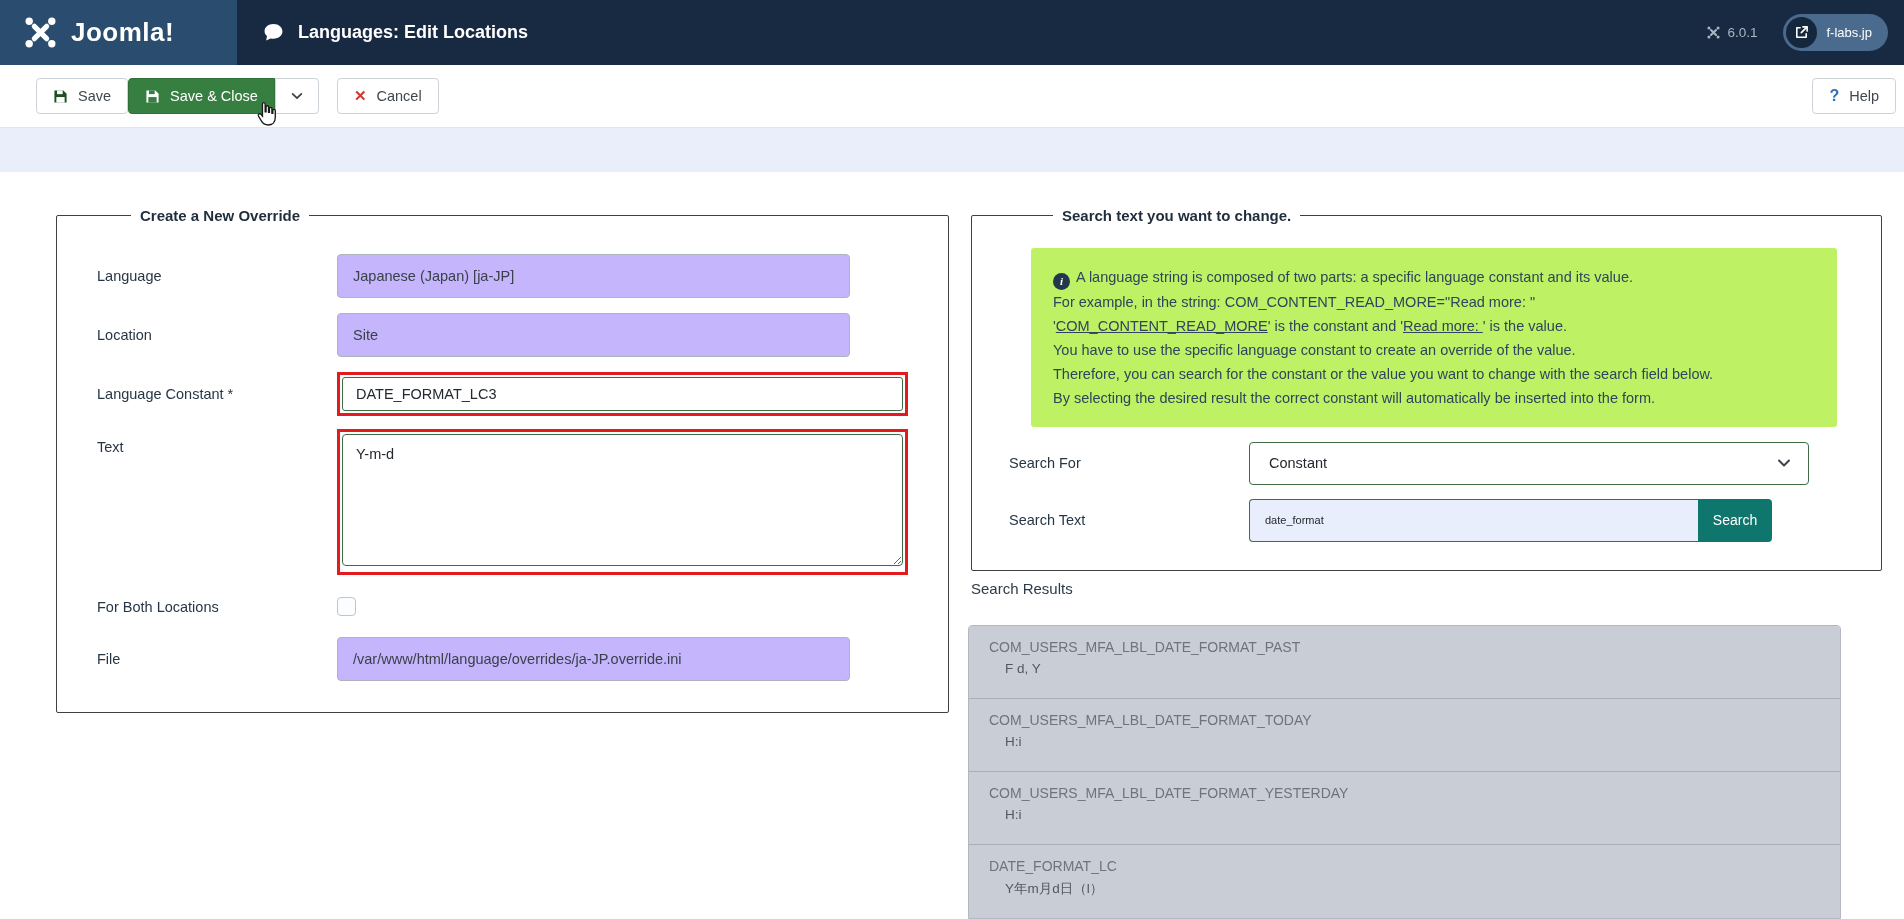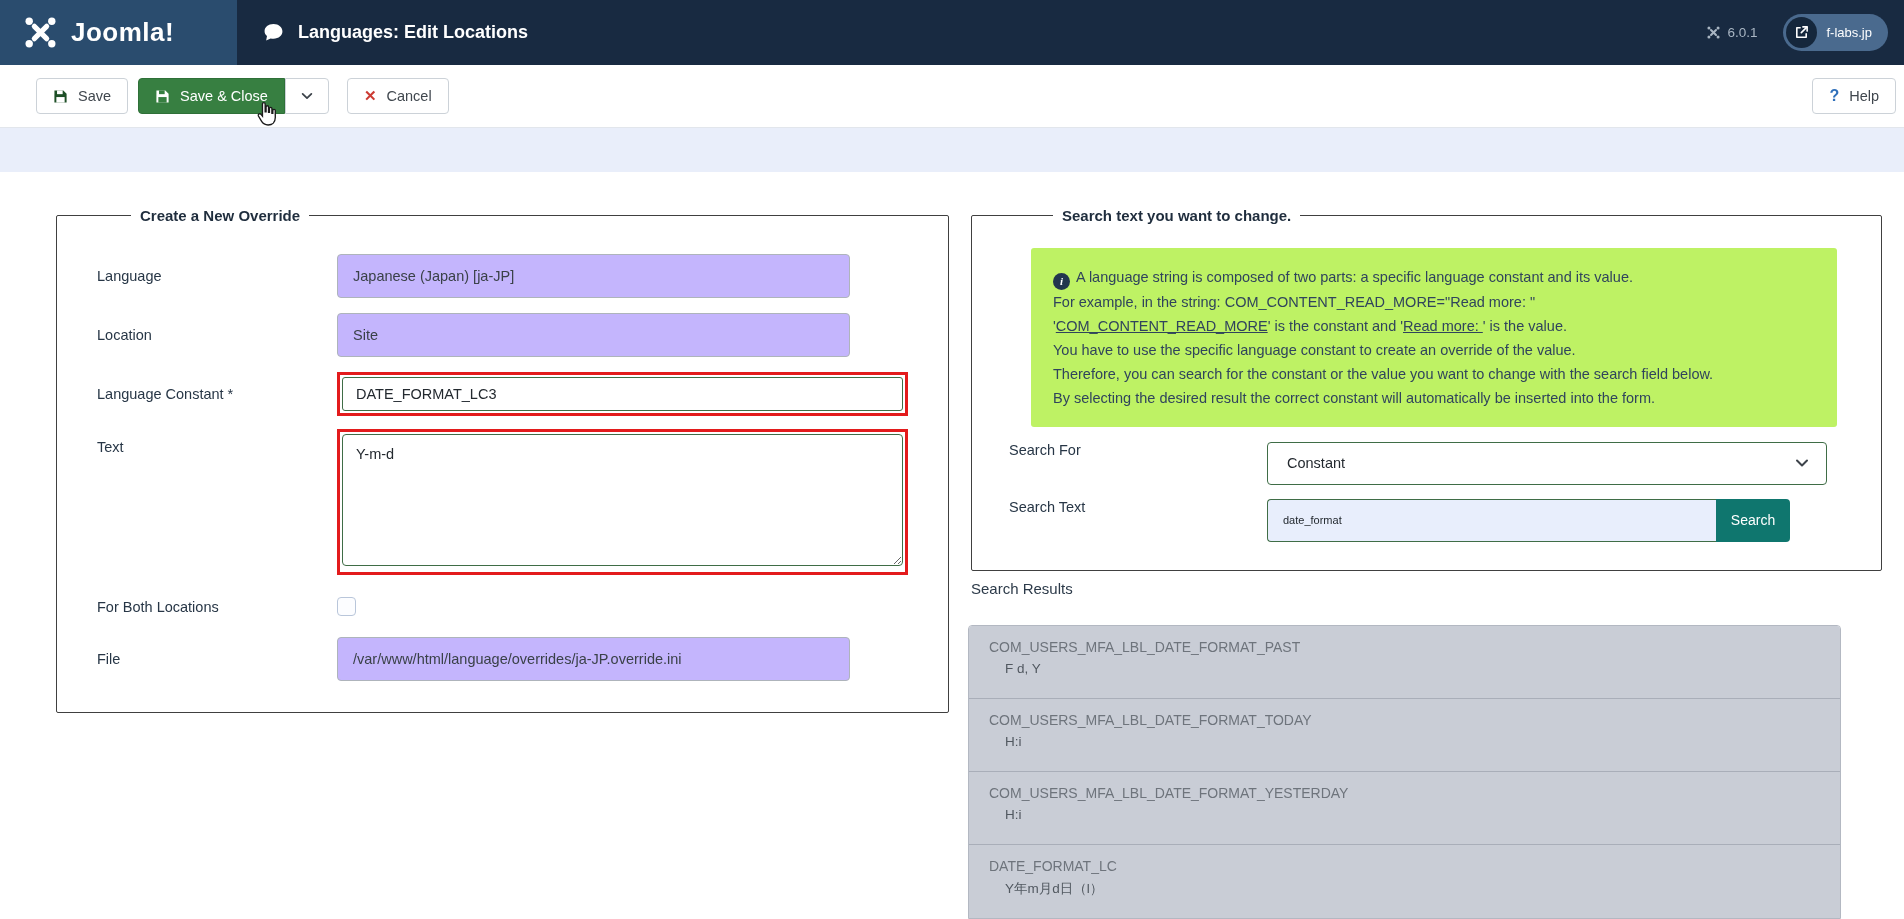--- a/index.html
+++ b/index.html
@@ -17,21 +17,21 @@
   .site-pill { height:37px; background:#4a6a8e; border-radius:19px; display:flex; align-items:center; gap:9px; padding:3px 16px 3px 3px; color:#fff; font-size:13px; cursor:pointer; border:none; }
   .pill-circle { width:31px; height:31px; border-radius:50%; background:#15273c; display:flex; align-items:center; justify-content:center; }
 
   
   .toolbar { height:63px; background:#fff; border-bottom:1px solid #e2e6ec; display:flex; align-items:center; padding:0 36px; position:relative; }
   .btn { display:inline-flex; align-items:center; gap:10px; height:36px; padding:0 16px; background:#fff; border:1px solid #ccd2d8; border-radius:4px; font-size:14.5px; color:#40474e; cursor:pointer; font-family:inherit; }
   .btn .floppy { color:#1d4f26; --knock:#fff; }
   .btn-green { background:#377f41; border-color:#2f7038; color:#fff; border-radius:4px 0 0 4px; }
   .btn-green .floppy { color:#fff; --knock:#377f41; }
   .btn-caret { width:44px; justify-content:center; border-radius:0 4px 4px 0; margin-right:18px; color:#3c434a; padding:0; }
-  .btn-save { margin-right:10px; }
+  .btn-save { }
   .btn-cancel .x { color:#cc3b33; font-size:15px; font-weight:700; }
   .btn-help { position:absolute; right:8px; }
   .btn-help .q { color:#2f6fba; font-weight:700; font-size:16px; }
 
   .band { height:44px; background:#e9eefa; }
 
   
   .content { position:relative; height:747px; background:#fff; }
 
   fieldset { position:absolute; border:1px solid #404040; border-radius:2px; }
@@ -51,21 +51,21 @@
   .red-wrap .inp-live { width:100%; height:34px; border:1.5px solid #3f6d46; border-radius:3px; background:#fff; color:#23292f; font-size:14.5px; padding:0 13px; font-family:inherit; }
   .red-wrap textarea { width:100%; height:132px; border:1.5px solid #3f6d46; border-radius:4px; background:#fff; color:#23292f; font-size:14.5px; padding:9px 13px; resize:both; font-family:inherit; line-height:1.4; }
   .chk-row { margin-top:22px; margin-bottom:21px; }
   .chk { width:19px; height:19px; border:1px solid #b9c6da; border-radius:4px; background:#fcfdff; appearance:none; cursor:pointer; }
 
   
   .alert { margin-left:22px; width:806px; background:#bef264; border-radius:3px; padding:17px 22px; color:#30445c; font-size:14.5px; line-height:24px; }
   .alert a { color:#30445c; text-decoration:underline; cursor:pointer; }
   .info-i { display:inline-flex; width:17px; height:17px; border-radius:50%; background:#22364e; color:#fff; font-size:11px; font-weight:700; align-items:center; justify-content:center; vertical-align:-3px; margin-right:6px; font-style:italic; font-family:"Liberation Serif",serif; }
 
-  .srow { display:flex; margin-top:15px;gap:18px; }
+  .srow { display:flex; align-items:center; margin-top:15px; }
   .srow .lbl { width:240px; }
   .select { width:560px; height:43px; border:1.5px solid #3f6d46; border-radius:4px; background:#fff; display:flex; align-items:center; justify-content:space-between; padding:0 16px 0 19px; font-size:14.5px; color:#23292f; cursor:pointer; }
   .select .chev { color:#3d434a; }
   .sgroup { display:flex; }
   .stext { width:449px; height:43px; background:#e8eefc; border:1.5px solid #3f6d46; border-right:none; border-radius:4px 0 0 4px; font-size:11px; color:#23292f; padding:0 15px; font-family:inherit; }
   .sbtn { width:74px; height:43px; background:#0f766e; color:#fff; border:none; border-radius:0 4px 4px 0; font-size:14px; cursor:pointer; font-family:inherit; }
 
   
   .results-h { position:absolute; left:971px; top:408px; font-size:15px; color:#2c3a49; }
   .results { position:absolute; left:968px; top:453px; width:873px; border:1px solid #b3b8c2; border-radius:4px 4px 0 0; overflow:hidden; }

